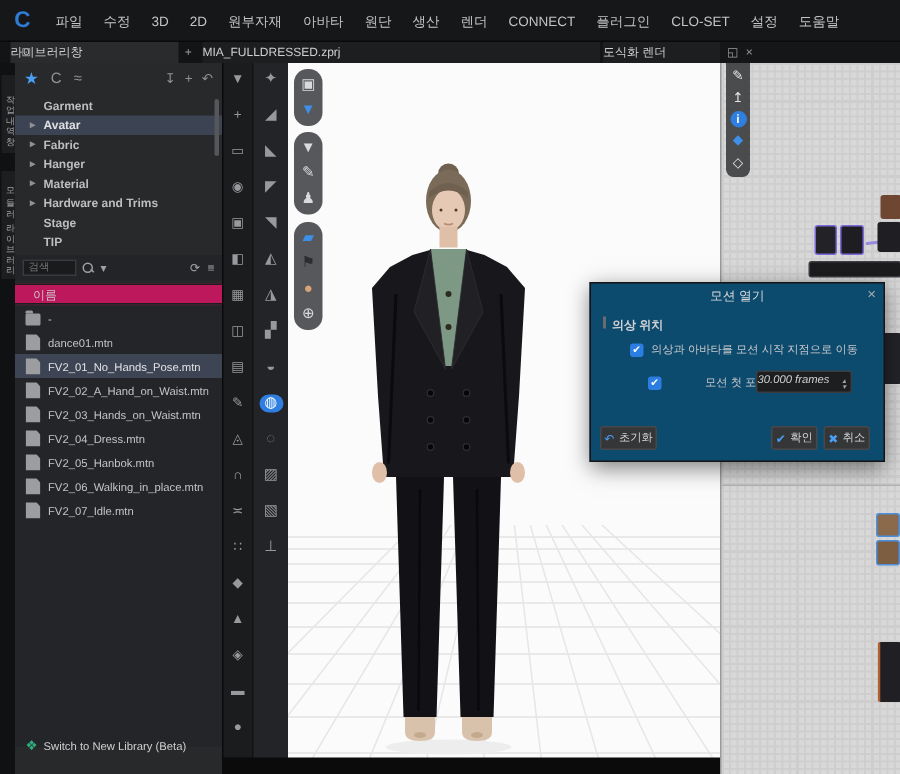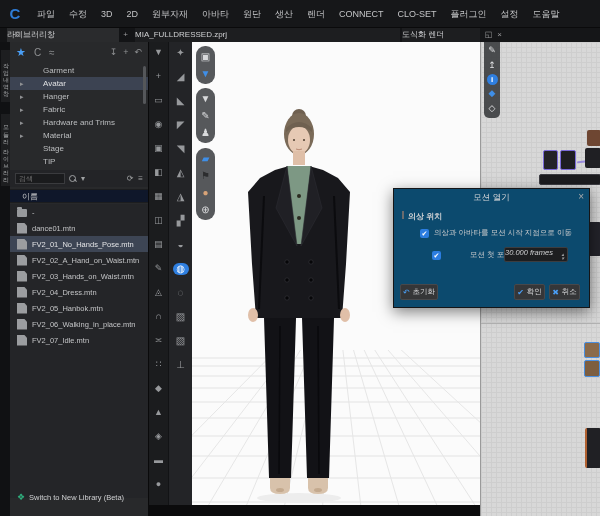--- a/index.html
+++ b/index.html
@@ -36,34 +36,34 @@
   .vtab2 { top:72px; height:72px; }
 
   
   .library { position:absolute; left:10px; top:42px; width:138px; height:474px; background:#28292b; }
   .lib-iconrow { position:absolute; left:0; top:0; width:138px; height:20px; display:flex; align-items:center; padding:0 6px; gap:8px; }
   .lib-ic { font-size:10px; color:#8f9193; }
   .lib-star { color:#4a9ef5; font-size:11px; }
   .lib-right { margin-left:auto; display:flex; gap:6px; }
   .lib-right .lib-ic { font-size:9px; }
   .tree { position:absolute; left:0; top:22px; width:138px; }
-  .tree-row { height:13px; line-height:13px; font-size:8px; color:#bcbec0; padding-left:10px; display:flex; gap:17px; cursor:default; }
+  .tree-row { height:13px; line-height:13px; font-size:8px; color:#bcbec0; padding-left:10px; display:flex; gap:3px; cursor:default;font-weight:bold; }
   .tree-row .caret { width:6px; color:#8f9193; font-size:7px; }
   .tree-row.selected { background:#3c4352; color:#dfe0e2; }
   .tree-scroll { position:absolute; right:2px; top:24px; width:3px; height:38px; background:#55575a; border-radius:2px; }
   .searchrow { position:absolute; left:0; top:128px; width:138px; height:17px; background:#232427;
     display:flex; align-items:center; padding:0 5px; gap:4px; }
-  .search-input { width:50px; height:11px; background:#1a1b1d; border:1px solid #3a3b3e; color:#9fa1a3;
+  .search-input { width:36px; height:11px; background:#1a1b1d; border:1px solid #3a3b3e; color:#9fa1a3;
     font-size:7px; padding:0 3px; font-family:"Liberation Sans",sans-serif; }
   .mag { position:relative; width:8px; height:8px; }
   .mag::before { content:""; position:absolute; left:0; top:0; width:5px; height:5px; border:1px solid #9fa1a3; border-radius:50%; }
   .mag::after { content:""; position:absolute; left:5px; top:5px; width:3px; height:1px; background:#9fa1a3; transform:rotate(45deg); }
   .srch-ic { font-size:8px; color:#9fa1a3; }
   .srch-right { margin-left:auto; display:flex; gap:5px; }
-  .name-header { position:absolute; left:0; top:147px; width:138px; height:14px; background:#0f172a;
+  .name-header { position:absolute; left:0; top:147px; width:138px; height:14px; background:#be185d;
     font-size:8px; line-height:14px; color:#c7c8ca; padding-left:12px; border-top:1px solid #1c1d1f; border-bottom:1px solid #1c1d1f; }
   .filelist { position:absolute; left:0; top:162px; width:138px; height:294px; background:#242528; }
   .file-row { height:16px; display:flex; align-items:center; gap:5px; padding-left:7px; font-size:7.5px; color:#c3c4c6; cursor:default; }
   .file-row.selected { background:#3d4554; color:#e2e3e5; }
   .fic { width:10px; height:11px; position:relative; flex:0 0 10px; }
   .file-row .fic { background:#9b9da0; clip-path:polygon(0 0,70% 0,100% 30%,100% 100%,0 100%); }
   .file-row.folder .fic { background:#97999c; clip-path:none; height:8px; margin-top:2px; border-radius:1px; }
   .file-row.folder .fic::before { content:""; position:absolute; left:0; top:-2px; width:5px; height:2px; background:#97999c; border-radius:1px 1px 0 0; }
   .flabel { white-space:nowrap; overflow:hidden; }
   .switch-row { position:absolute; left:0; bottom:12px; width:138px; height:14px; display:flex; align-items:center; gap:4px; padding-left:7px; font-size:7.5px; color:#cfd0d2; cursor:pointer; }
@@ -148,22 +148,22 @@
     <div class="menu-item">파일</div>
         <div class="menu-item">수정</div>
         <div class="menu-item">3D</div>
         <div class="menu-item">2D</div>
         <div class="menu-item">원부자재</div>
         <div class="menu-item">아바타</div>
         <div class="menu-item">원단</div>
         <div class="menu-item">생산</div>
         <div class="menu-item">렌더</div>
         <div class="menu-item">CONNECT</div>
+        <div class="menu-item">플러그인</div>
         <div class="menu-item">CLO-SET</div>
-        <div class="menu-item">플러그인</div>
         <div class="menu-item">설정</div>
         <div class="menu-item">도움말</div>
       </div>
   </div>
 
   <div class="tabrow">
     <div class="tabseg seg-lib">
       <div class="tab tab-lib">라이브러리창</div>
       <div class="mini-ic tab-lib-ic">⊡</div>
       <div class="mini-ic tab-lib-plus">+</div>
@@ -200,33 +200,33 @@
     <div class="tree-row">
           <span class="caret"></span>
           <span>Garment</span>
         </div>
         <div class="tree-row selected">
           <span class="caret">▸</span>
           <span>Avatar</span>
         </div>
         <div class="tree-row">
           <span class="caret">▸</span>
+          <span>Fabric</span>
+        </div>
+        <div class="tree-row">
+          <span class="caret">▸</span>
           <span>Hanger</span>
         </div>
         <div class="tree-row">
           <span class="caret">▸</span>
-          <span>Fabric</span>
+          <span>Material</span>
         </div>
         <div class="tree-row">
           <span class="caret">▸</span>
           <span>Hardware and Trims</span>
-        </div>
-        <div class="tree-row">
-          <span class="caret">▸</span>
-          <span>Material</span>
         </div>
         <div class="tree-row">
           <span class="caret"></span>
           <span>Stage</span>
         </div>
         <div class="tree-row">
           <span class="caret"></span>
           <span>TIP</span>
         </div>
       </div>

